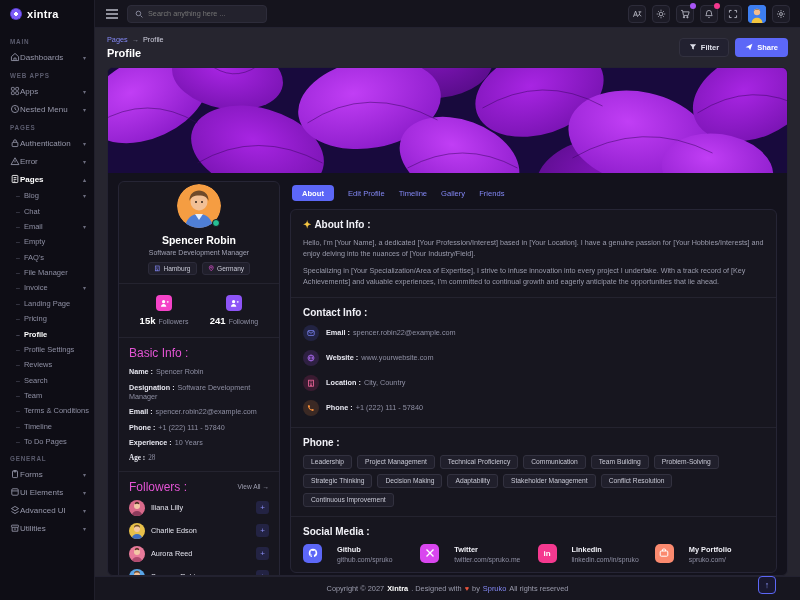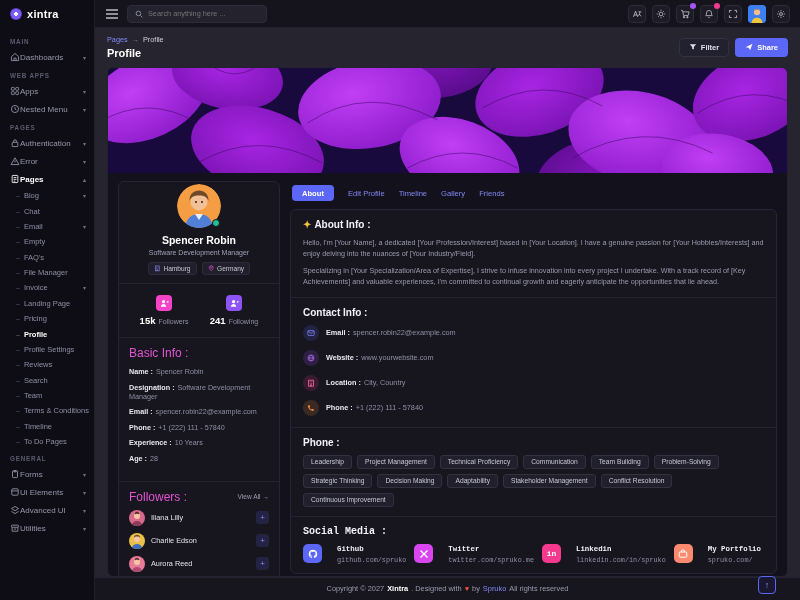--- a/index.html
+++ b/index.html
@@ -75,39 +75,39 @@
   .stats { display:flex; }
   .stat { flex:1; display:flex; flex-direction:column; align-items:center; gap:4px; padding:3px 0; }
   .stat-ic { width:16px; height:16px; border-radius:4px; display:flex; align-items:center; justify-content:center; }
   .stat-ic svg { width:9px; height:9px; color:#fff; }
   .stat-line { font-size:7px; color:#8e8fa3; }
   .stat-line b { font-size:9.5px; color:#fff; margin-right:3px; }
 
   .sec-title { font-size:12px; font-weight:normal; color:#e354d4; margin-bottom:7px; }
   .info-row { font-size:7.2px; margin-bottom:6.5px; color:#8e8fa3; }
   .info-row b { color:#e7e7f0; font-weight:bold; margin-right:3px; }
-  .info-row:last-child { margin-bottom:10px; }
+  .info-row:last-child { margin-bottom:1px;font-family:Liberation Serif, serif; }
 
   .fol-head { display:flex; align-items:center; margin-bottom:6px; }
   .view-all { margin-left:auto; font-size:6.6px; color:#9e9fb1; cursor:pointer; }
   .fol-row { display:flex; align-items:center; gap:6px; margin-bottom:7px; }
   .fol-row:last-child { margin-bottom:1px; }
   .fol-av { width:16px; height:16px; border-radius:50%; overflow:hidden; flex:none; }
   .fol-av svg { width:16px; height:16px; display:block; }
   .fol-name { font-size:7.3px; color:#e2e2ec; flex:1; }
   .fol-add { width:13px; height:13px; border-radius:3px; background:#232343; color:#8b8ff5; font-size:8px; display:flex; align-items:center; justify-content:center; cursor:pointer; }
 
   
   .right-panel { flex:1; min-width:0; }
   .tabs { display:flex; align-items:center; gap:14px; padding:2px 2px 8px; }
   .tab { font-size:7.6px; color:#8388f5; cursor:pointer; padding:3.5px 0; }
   .tab.active { background:#5c67f7; color:#fff; border-radius:4px; padding:3.5px 10px; font-weight:bold; }
   .tab-card { background:#17161f; border:1px solid #262535; border-radius:6px; }
   .t-sec { padding:9px 12px; border-bottom:1px solid #24232f; }
-  .t-sec:last-child { border-bottom:none;font-family:Liberation Mono, monospace; }
+  .t-sec:last-child { border-bottom:none; }
   .t-title { font-size:10px; font-weight:bold; color:#f1f1f7; margin-bottom:7px; }
   .sparkle { color:#f5c542; margin-right:3px; }
   .about-p { font-size:7.2px; color:#9a9bac; line-height:1.55; margin-bottom:6px; }
   .about-p:last-child { margin-bottom:0; }
 
   .c-row { display:flex; align-items:center; gap:7px; margin-bottom:9px; }
   .c-row:last-child { margin-bottom:2px; }
   .c-ic { width:16px; height:16px; border-radius:50%; display:flex; align-items:center; justify-content:center; flex:none; }
   .c-ic svg { width:8px; height:8px; }
   .c-text { font-size:7.3px; color:#8e8fa3; }

